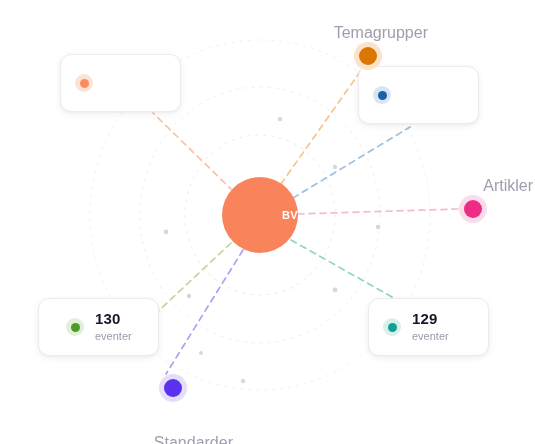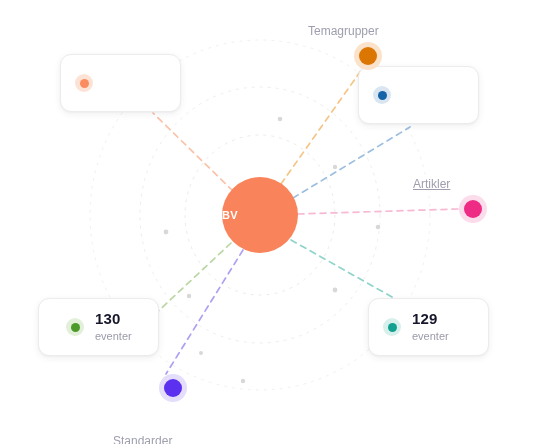--- a/index.html
+++ b/index.html
@@ -27,21 +27,21 @@
     height: 444px;
     pointer-events: none;
   }
 
   
   .hub {
     position: absolute;
     border-radius: 50%;
     display: flex;
     align-items: center;
-    justify-content: flex-start;
+    justify-content: flex-end;
     color: #ffffff;
     font-weight: bold;
     letter-spacing: .4px;
     cursor: pointer;
   }
 
   
   .card {
     position: absolute;
     box-sizing: border-box;
@@ -95,24 +95,24 @@
     align-items: center;
     justify-content: center;
     cursor: pointer;
   }
   .node i {
     display: block;
     border-radius: 50%;
   }
   .node-label {
     position: absolute;
-    font-size: 12px;
+    font-size: 16px;
     color: #9e9eae;
     white-space: nowrap;
-    text-align: left;
+    text-align: right;
   }
 </style>
 </head>
 <body>
 
 <div id="stage">
 
   <svg id="bg-svg" viewBox="0 0 535 444" xmlns="http://www.w3.org/2000/svg">
       <ellipse cx="260" cy="215" rx="75" ry="80" fill="none" stroke="#E8E6E4" stroke-width="1" stroke-dasharray="3 5" opacity="0.85"></ellipse>
       <ellipse cx="260" cy="215" rx="120" ry="128" fill="none" stroke="#E8E6E4" stroke-width="1" stroke-dasharray="3 5" opacity="0.73"></ellipse>
@@ -173,20 +173,20 @@
     </div>
 
   <div id="nodes-layer">
       <div class="node" style="left: 354px; top: 42px; width: 28px; height: 28px; background: rgb(251, 227, 203);">
         <i style="width: 18px; height: 18px; background: rgb(220, 118, 3);"></i>
       </div>
       <div class="node-label" style="left: 308px; width: 120px; top: 24px;">Temagrupper</div>
       <div class="node" style="left: 459px; top: 195px; width: 28px; height: 28px; background: rgb(251, 220, 234);">
         <i style="width: 18px; height: 18px; background: rgb(238, 44, 134);"></i>
       </div>
-      <div class="node-label" style="left: 413px; width: 120px; top: 177px; text-decoration: underline;">Artikler</div>
+      <div class="node-label" style="left: 413px; width: 120px; top: 177px;">Artikler</div>
       <div class="node" style="left: 159px; top: 374px; width: 28px; height: 28px; background: rgb(228, 222, 251);">
         <i style="width: 18px; height: 18px; background: rgb(91, 48, 238);"></i>
       </div>
       <div class="node-label" style="left: 113px; width: 120px; top: 434px;">Standarder</div>
     </div>
 
 </div>
 
 </body></html>

